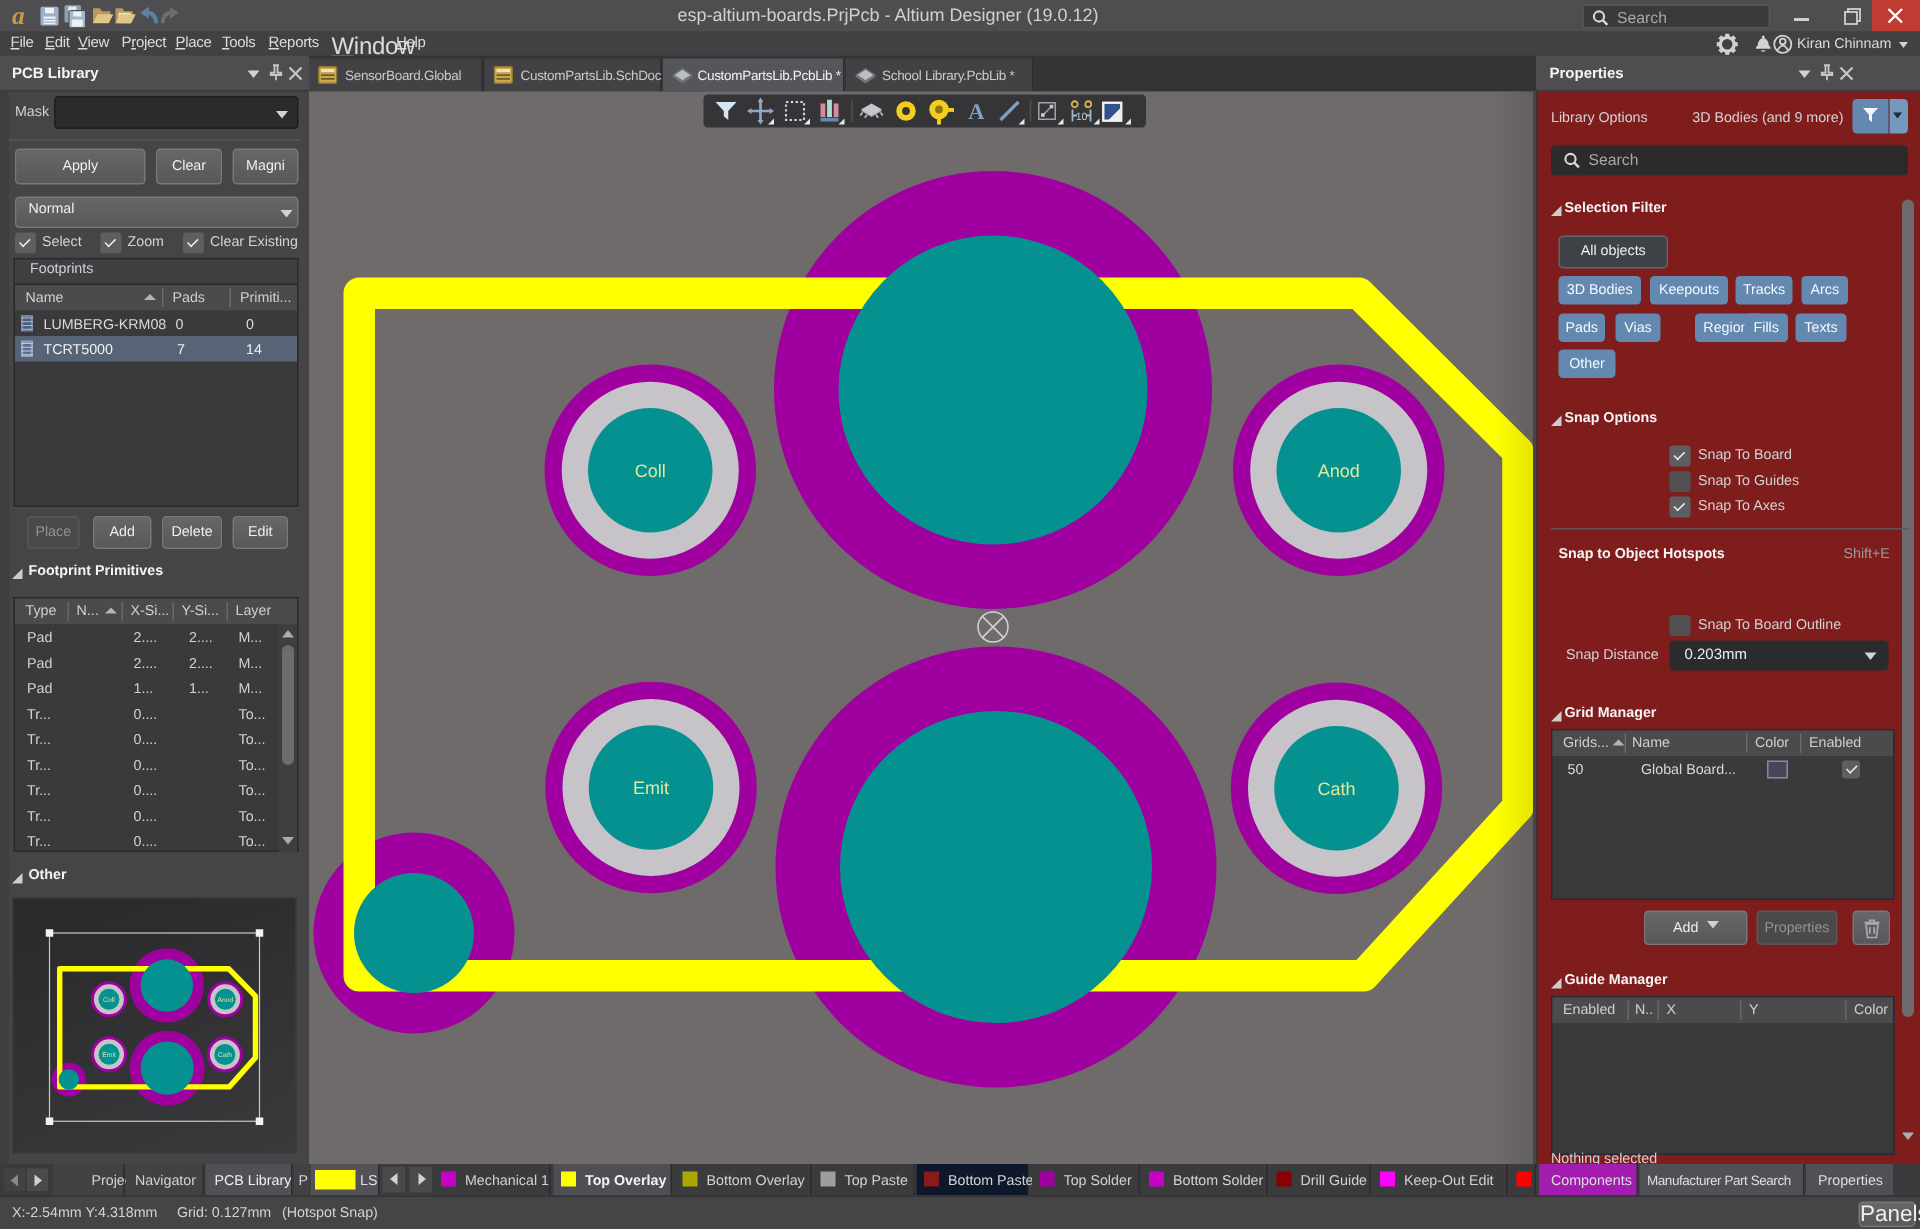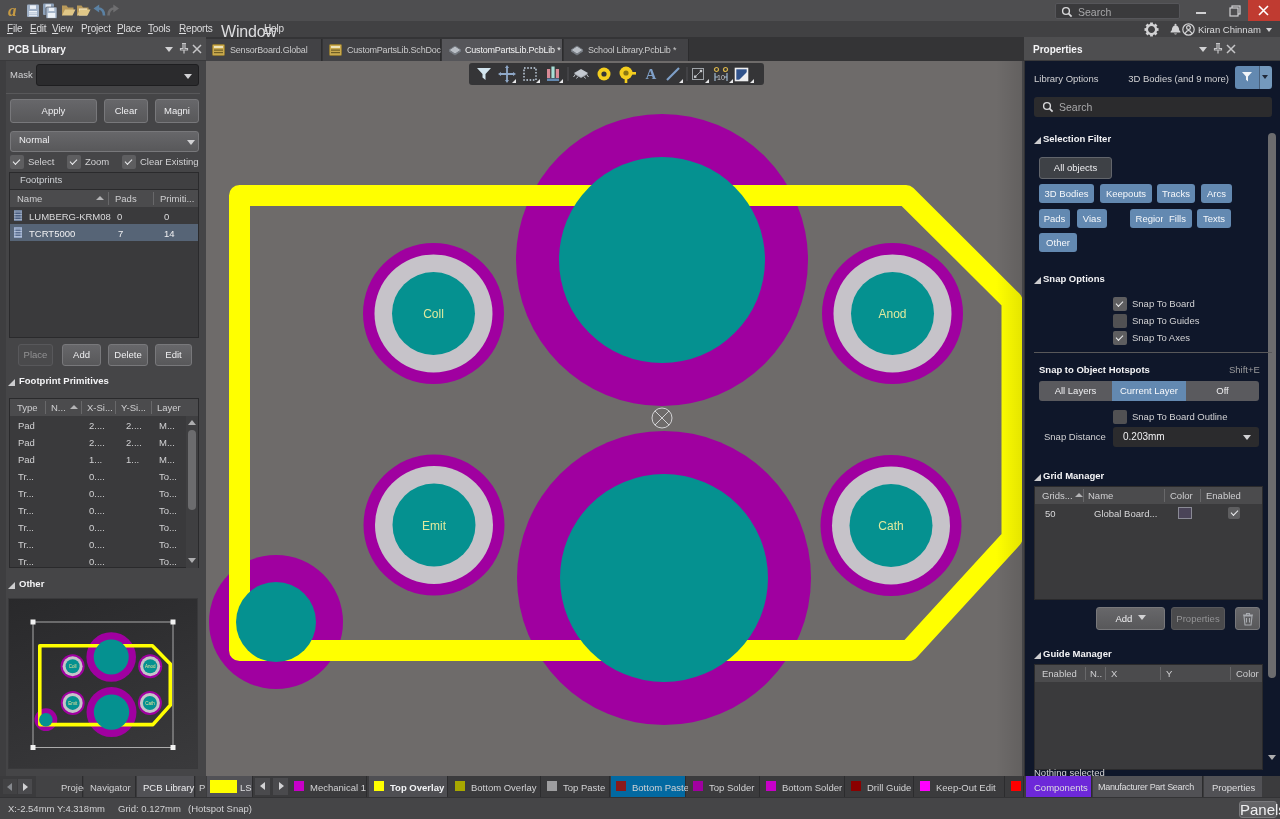--- a/index.html
+++ b/index.html
@@ -49,20 +49,21 @@
       </g>
     <g transform="translate(88,2)">
         <path d="M11,11.5 Q11,4.5 5,4.5" fill="none" stroke="#5B81A3" stroke-width="2.6"></path>
         <path d="M6.2,0.5 L0.5,4.5 L6.2,8.5 Z" fill="#5B81A3"></path>
       </g>
     <g transform="translate(103,2)">
         <path d="M0.5,11.5 Q0.5,4.5 6.5,4.5" fill="none" stroke="#6E6E70" stroke-width="2.6"></path>
         <path d="M5.3,0.5 L11,4.5 L5.3,8.5 Z" fill="#6E6E70"></path>
       </g>
   </svg>
+  <div class="a" style="left:0;right:96px;top:3px;text-align:center;font-size:12px;color:#D0D0D2">esp-altium-boards.PrjPcb - Altium Designer (19.0.12)</div>
   <div class="a" style="left:1055px;top:3px;width:125px;height:16px;background:#3A3A3C;border:1px solid #56565A;border-radius:2px">
     <svg class="a" style="left:5px;top:2px" width="12" height="12" viewBox="0 0 12 12">
         <circle cx="5" cy="5" r="3.4" fill="none" stroke="#D8D8DA" stroke-width="1.4"></circle>
         <line x1="7.6" y1="7.6" x2="10.6" y2="10.6" stroke="#D8D8DA" stroke-width="1.6"></line>
       </svg>
     <div class="a" style="left:22px;top:2px;font-size:10.5px;color:#A8A8AA">Search</div>
   </div>
   <div class="a" style="left:1196px;top:12px;width:10px;height:2px;background:#D0D0D2"></div>
   <svg class="a" style="left:1229px;top:5px" width="12" height="12" viewBox="0 0 12 12">
       <rect x="3" y="1" width="8" height="8" fill="none" stroke="#D0D0D2" stroke-width="1.2"></rect>
@@ -451,21 +452,21 @@
           <path d="M90,20 l4,0 0,-4 Z"></path>
           <path d="M210,20 l4,0 0,-4 Z"></path>
           <path d="M236,20 l4,0 0,-4 Z"></path>
           <path d="M260,20 l4,0 0,-4 Z"></path>
           <path d="M281,20 l4,0 0,-4 Z"></path>
       </g>
     </svg>
   </div>
 </div>
 
-<div class="a" style="left:1024px;top:61px;width:256px;height:715px;background:#0f172a;border-left:1px solid #333335">
+<div class="a" style="left:1024px;top:61px;width:256px;height:715px;background:#7f1d1d;border-left:1px solid #333335">
 
   <div class="tx" style="left:9px;top:12px">Library Options</div>
   <div class="a" style="right:51px;top:12px;font-size:9.5px;color:#D2D2D4;white-space:nowrap">3D Bodies (and 9 more)</div>
   <div class="a" style="left:210px;top:5px;width:24px;height:23px;background:#6389B1;border-radius:3px 0 0 3px">
     <svg class="a" style="left:5px;top:4px" width="14" height="14" viewBox="0 0 14 14">
         <path d="M2,2 h10 l-4,4.5 v5 l-2,-1.8 v-3.2 Z" fill="#F2F5F9"></path>
       </svg>
   </div>
   <div class="a" style="left:234px;top:5px;width:13px;height:23px;background:#7499BD;border-radius:0 3px 3px 0;border-left:1px solid #4A627E">
     <div class="arr" style="left:2px;top:9px;border-top-color:#20293A;border-left-width:3.5px;border-right-width:3.5px;border-top-width:4px"></div>
@@ -502,25 +503,20 @@
   <div class="b" style="left:18px;top:212px">Snap Options</div>
   <div class="cb" style="left:88px;top:236px"></div>
     <div class="tx" style="left:107px;top:237px">Snap To Board</div>
   <div class="cb un" style="left:88px;top:253px"></div>
     <div class="tx" style="left:107px;top:254px">Snap To Guides</div>
   <div class="cb" style="left:88px;top:270px"></div>
     <div class="tx" style="left:107px;top:271px">Snap To Axes</div>
   <div class="sep" style="left:9px;top:291px;width:238px"></div>
   <div class="b" style="left:14px;top:303px">Snap to Object Hotspots</div>
   <div class="tx" style="left:204px;top:303px;color:#9A9A9C">Shift+E</div>
-  <div class="a" style="left:14px;top:320px;width:220px;height:20px;background:#5A5A5E;border-radius:3px">
-    <div class="a" style="left:0;top:0;width:73px;height:20px;font-size:9.5px;color:#EFEFF1;text-align:center;line-height:20px">All Layers</div>
-    <div class="a" style="left:73px;top:0;width:74px;height:20px;background:#6389B1;font-size:9.5px;color:#F6F8FB;text-align:center;line-height:20px">Current Layer</div>
-    <div class="a" style="left:147px;top:0;width:73px;height:20px;font-size:9.5px;color:#EFEFF1;text-align:center;line-height:20px">Off</div>
-  </div>
   <div class="cb un" style="left:88px;top:349px"></div>
     <div class="tx" style="left:107px;top:350px">Snap To Board Outline</div>
   <div class="tx" style="left:19px;top:370px">Snap Distance</div>
   <div class="a" style="left:88px;top:366px;width:146px;height:20px;background:#2B2B2D;border-radius:3px">
     <div class="a" style="left:10px;top:4px;font-size:10px;color:#EFEFF1">0.203mm</div>
     <div class="arr" style="left:130px;top:8px"></div>
   </div>
 
   <div class="tri" style="left:9px;top:413px"></div>
   <div class="b" style="left:18px;top:409px">Grid Manager</div>
@@ -607,21 +603,21 @@
       <div class="tx" style="left:21px;top:6px;color:#F2F3F5;font-weight:bold">Top Overlay</div>
     </div>
   <div class="a" style="left:450px;top:0;width:91px;height:21px;background:#3B3B3D;border-right:1px solid #2C2C2E">
       <div class="a" style="left:5px;top:5px;width:10px;height:10px;background:#A8A800"></div>
       <div class="tx" style="left:21px;top:6px;color:#D2D2D4">Bottom Overlay</div>
     </div>
   <div class="a" style="left:542px;top:0;width:68px;height:21px;background:#3B3B3D;border-right:1px solid #2C2C2E">
       <div class="a" style="left:5px;top:5px;width:10px;height:10px;background:#9E9EA0"></div>
       <div class="tx" style="left:21px;top:6px;color:#D2D2D4">Top Paste</div>
     </div>
-  <div class="a" style="left:611px;top:0;width:75px;height:21px;background:#0369a1;border-right:1px solid #2C2C2E">
+  <div class="a" style="left:611px;top:0;width:75px;height:21px;background:#0f172a;border-right:1px solid #2C2C2E">
       <div class="a" style="left:5px;top:5px;width:10px;height:10px;background:#8B1A1A"></div>
       <div class="tx" style="left:21px;top:6px;color:#D2D2D4">Bottom Paste</div>
     </div>
   <div class="a" style="left:688px;top:0;width:72px;height:21px;background:#3B3B3D;border-right:1px solid #2C2C2E">
       <div class="a" style="left:5px;top:5px;width:10px;height:10px;background:#A000A0"></div>
       <div class="tx" style="left:21px;top:6px;color:#D2D2D4">Top Solder</div>
     </div>
   <div class="a" style="left:761px;top:0;width:84px;height:21px;background:#3B3B3D;border-right:1px solid #2C2C2E">
       <div class="a" style="left:5px;top:5px;width:10px;height:10px;background:#C800C8"></div>
       <div class="tx" style="left:21px;top:6px;color:#D2D2D4">Bottom Solder</div>
@@ -631,21 +627,21 @@
       <div class="tx" style="left:21px;top:6px;color:#D2D2D4">Drill Guide</div>
     </div>
   <div class="a" style="left:915px;top:0;width:90px;height:21px;background:#3B3B3D;border-right:1px solid #2C2C2E">
       <div class="a" style="left:5px;top:5px;width:10px;height:10px;background:#FF00FF"></div>
       <div class="tx" style="left:21px;top:6px;color:#D2D2D4">Keep-Out Edit</div>
     </div>
   <div class="a" style="left:1006px;top:0;width:18px;height:21px;background:#3B3B3D;border-right:1px solid #2C2C2E">
       <div class="a" style="left:5px;top:5px;width:10px;height:10px;background:#FF0000"></div>
     </div>
 
-  <div class="a" style="left:1026px;top:0;width:66px;height:21px;background:#6d28d9;border-right:1px solid #2C2C2E">
+  <div class="a" style="left:1026px;top:0;width:66px;height:21px;background:#a21caf;border-right:1px solid #2C2C2E">
       <div class="tx" style="left:8px;top:6px;color:#DEDEE0">Components</div>
     </div>
   <div class="a" style="left:1093px;top:0;width:110px;height:21px;background:#515155;border-right:1px solid #2C2C2E">
       <div class="tx" style="left:5px;top:6px;color:#DEDEE0;font-size:9px;letter-spacing:-0.3px">Manufacturer Part Search</div>
     </div>
   <div class="a" style="left:1204px;top:0;width:58px;height:21px;background:#515155">
       <div class="tx" style="left:8px;top:6px;color:#DEDEE0">Properties</div>
     </div>
 </div>
 

